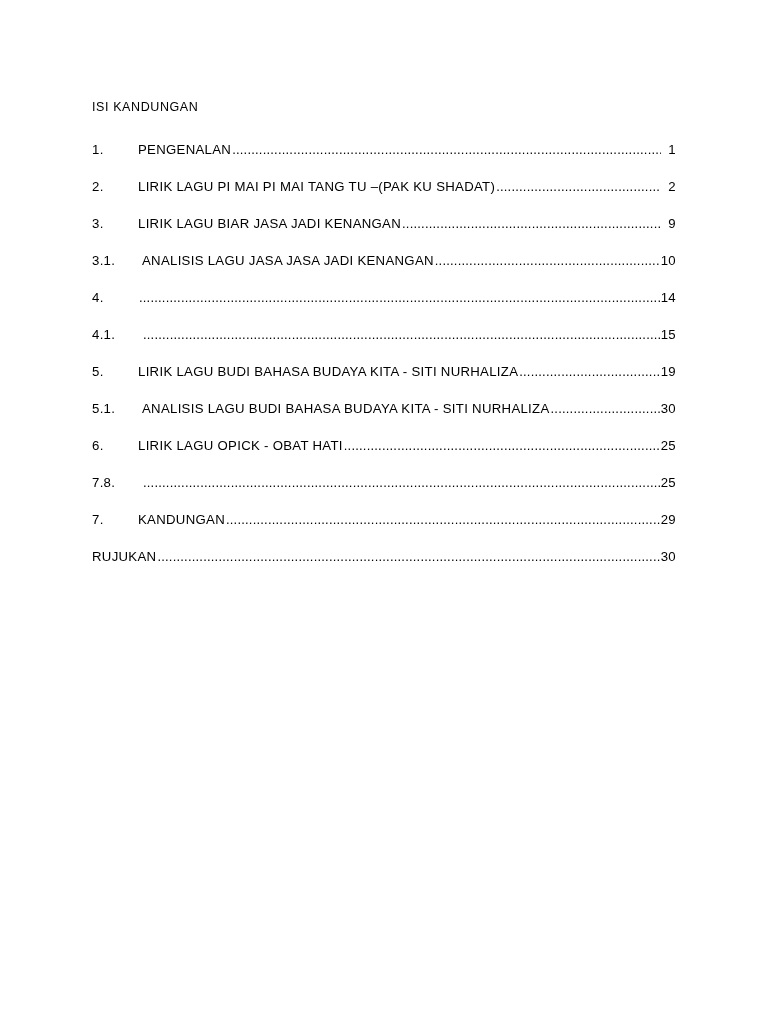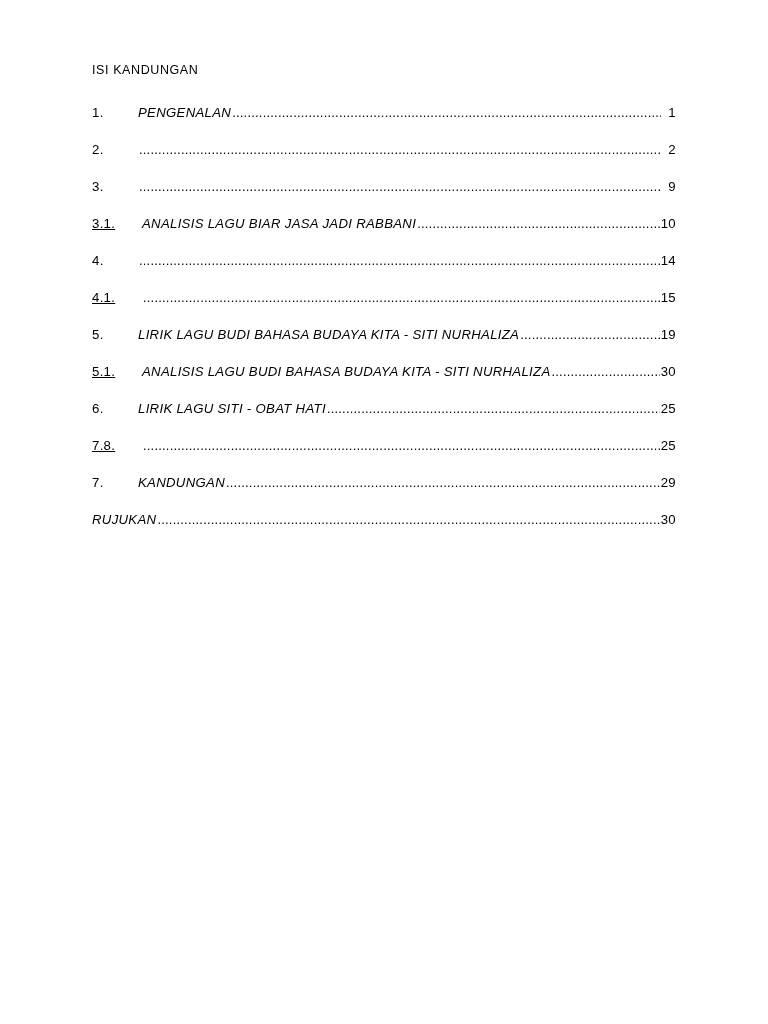--- a/index.html
+++ b/index.html
@@ -13,21 +13,21 @@
     font-family: "Liberation Sans", sans-serif;
     color: #000000;
     overflow: hidden;
   }
   .page {
     position: relative;
     width: 768px;
     height: 740px;
     background: #ffffff;
     box-sizing: border-box;
-    padding: 63px 92px 0 92px;
+    padding: 100px 92px 0 92px;
   }
   .doc-title {
     font-size: 12.5px;
     letter-spacing: 0.6px;
     margin: 0 0 28px 0;
     white-space: nowrap;
   }
   .toc {
     width: 584px;
   }
@@ -39,25 +39,23 @@
     margin-bottom: 22px;
     white-space: nowrap;
   }
   .toc-num {
     width: 46px;
     flex: 0 0 46px;
   }
   .toc-num.sub {
     width: 50px;
     flex: 0 0 50px;
-    text-decoration: underline;
   }
   .toc-label {
     flex: 0 0 auto;
-    font-style: italic;
   }
   .toc-dots {
     flex: 1 1 auto;
     overflow: hidden;
     white-space: nowrap;
     font-size: 13px;
     letter-spacing: 0.2px;
     margin: 0 1px;
     line-height: 1;
   }
@@ -79,31 +77,33 @@
 
   <div class="toc" id="toc-container">
       <div class="toc-row">
         <span class="toc-num">1.</span>
         <span class="toc-label">PENGENALAN</span>
         <span class="toc-dots">................................................................................................................................................................</span>
         <span class="toc-page">1</span>
       </div>
       <div class="toc-row">
         <span class="toc-num">2.</span>
+        <span class="toc-label">LIRIK LAGU PI MAI PI MAI TANG TU –(PAK KU SHADAT)</span>
         <span class="toc-dots">................................................................................................................................................................</span>
         <span class="toc-page">2</span>
       </div>
       <div class="toc-row">
         <span class="toc-num">3.</span>
+        <span class="toc-label">LIRIK LAGU BIAR JASA JADI KENANGAN</span>
         <span class="toc-dots">................................................................................................................................................................</span>
         <span class="toc-page">9</span>
       </div>
       <div class="toc-row">
         <span class="toc-num sub">3.1.</span>
-        <span class="toc-label">ANALISIS LAGU BIAR JASA JADI RABBANI</span>
+        <span class="toc-label">ANALISIS LAGU JASA JASA JADI KENANGAN</span>
         <span class="toc-dots">................................................................................................................................................................</span>
         <span class="toc-page">10</span>
       </div>
       <div class="toc-row">
         <span class="toc-num">4.</span>
         <span class="toc-dots">................................................................................................................................................................</span>
         <span class="toc-page">14</span>
       </div>
       <div class="toc-row">
         <span class="toc-num sub">4.1.</span>
@@ -117,21 +117,21 @@
         <span class="toc-page">19</span>
       </div>
       <div class="toc-row">
         <span class="toc-num sub">5.1.</span>
         <span class="toc-label">ANALISIS LAGU BUDI BAHASA BUDAYA KITA - SITI NURHALIZA</span>
         <span class="toc-dots">................................................................................................................................................................</span>
         <span class="toc-page">30</span>
       </div>
       <div class="toc-row">
         <span class="toc-num">6.</span>
-        <span class="toc-label">LIRIK LAGU SITI - OBAT HATI</span>
+        <span class="toc-label">LIRIK LAGU OPICK - OBAT HATI</span>
         <span class="toc-dots">................................................................................................................................................................</span>
         <span class="toc-page">25</span>
       </div>
       <div class="toc-row">
         <span class="toc-num sub">7.8.</span>
         <span class="toc-dots">................................................................................................................................................................</span>
         <span class="toc-page">25</span>
       </div>
       <div class="toc-row">
         <span class="toc-num">7.</span>

